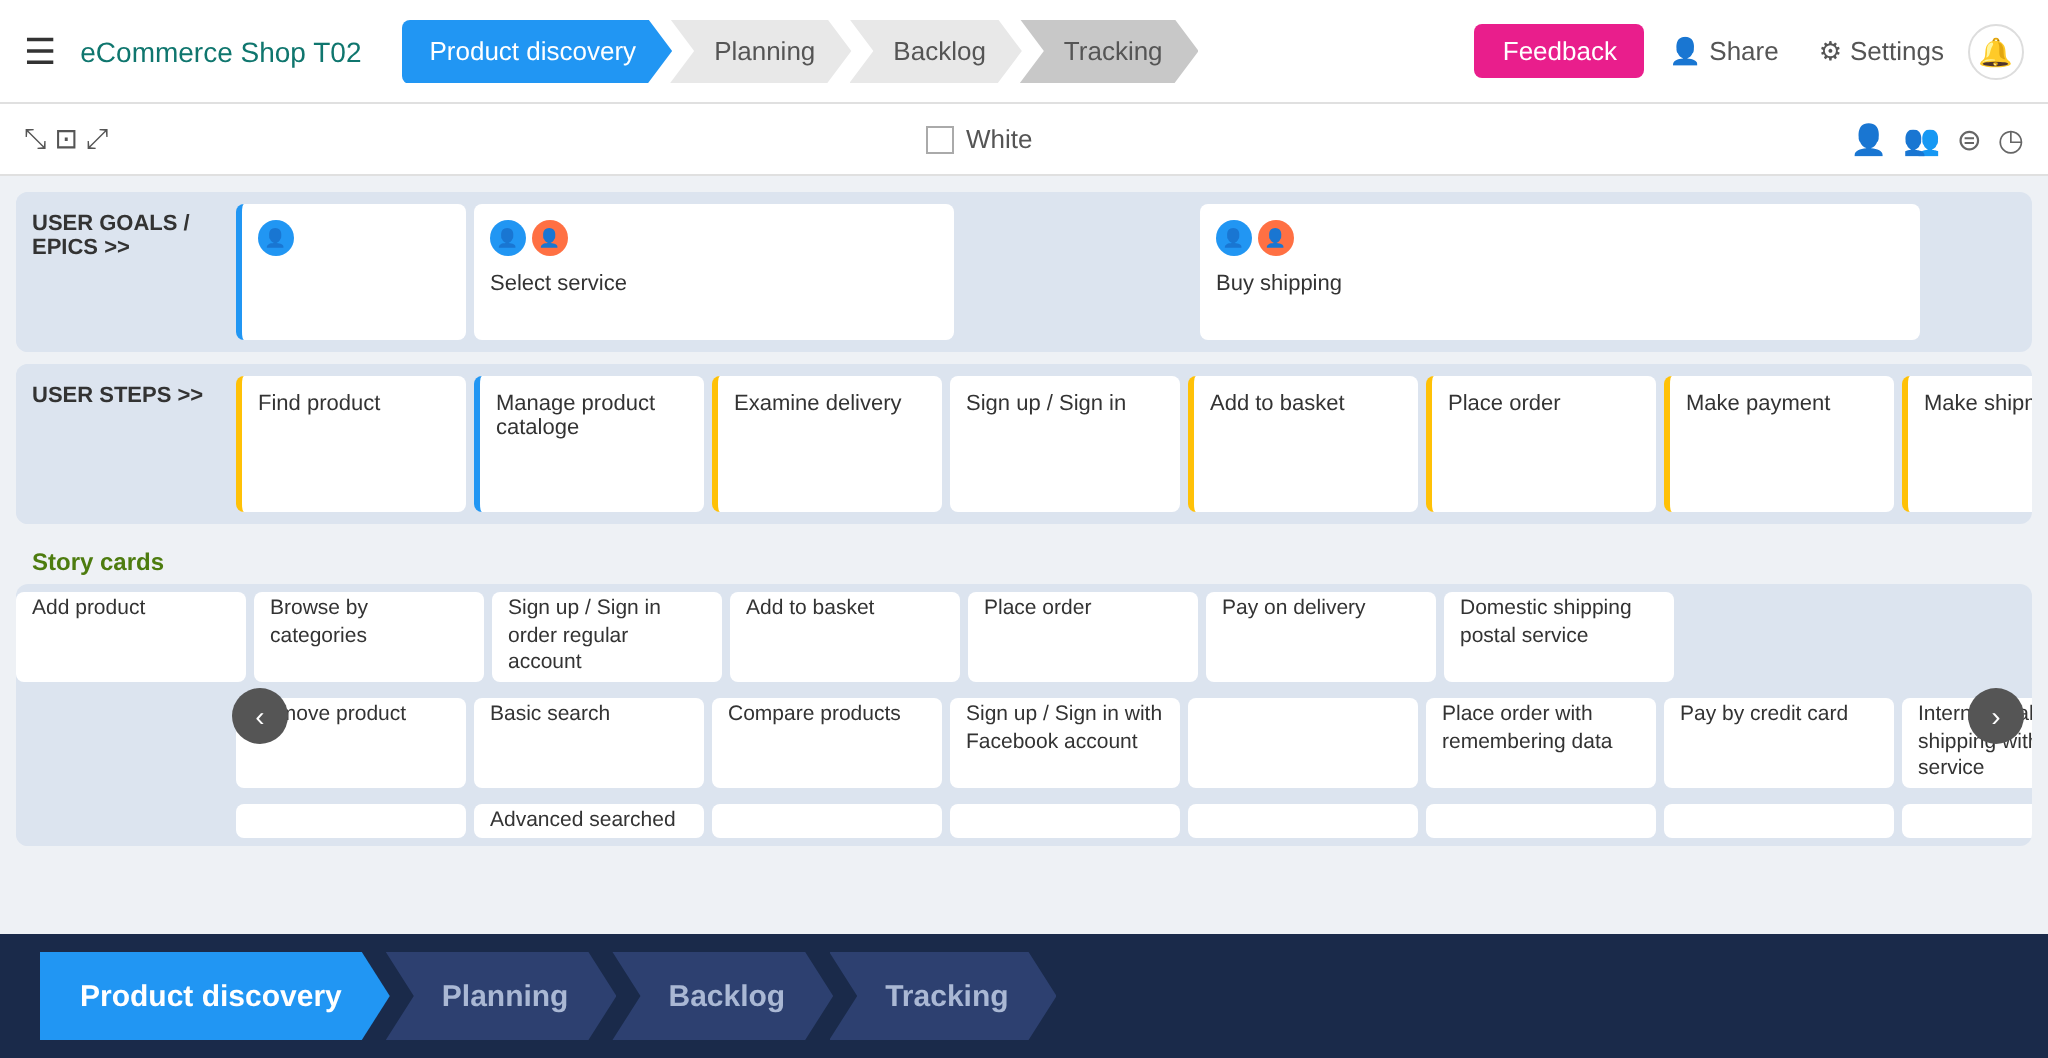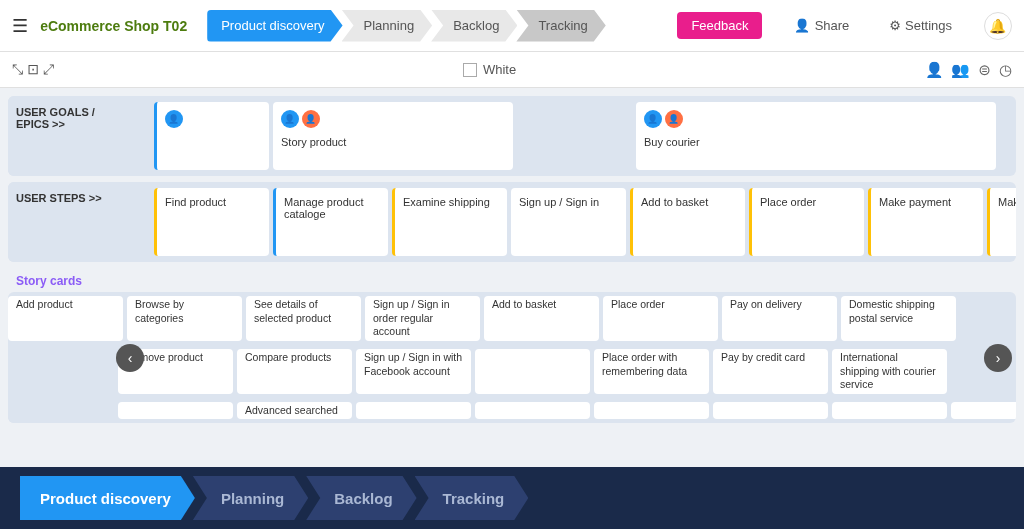--- a/index.html
+++ b/index.html
@@ -10,21 +10,21 @@
       background: white;
       display: flex;
       align-items: center;
       padding: 0 12px;
       height: 52px;
       border-bottom: 1px solid #e0e0e0;
       gap: 8px;
       flex-shrink: 0;
     }
     .header-menu-icon { font-size: 18px; color: #333; cursor: pointer; margin-right: 4px; }
-    .header-title { font-weight: 700; font-size: 14px; color: #4d7c0f; margin-right: 12px; white-space: nowrap; }
+    .header-title { font-weight: 400; font-size: 14px; color: #0f766e; margin-right: 12px; white-space: nowrap; }
 
     
     .nav-tabs {
       display: flex;
       align-items: center;
       flex: 1;
     }
     .nav-tab {
       position: relative;
       height: 32px;
@@ -44,21 +44,21 @@
     }
     .nav-tab.active { background: #2196F3; color: white; z-index: 4; }
     .nav-tab.inactive { background: #e8e8e8; color: #555; z-index: 3; }
     .nav-tab.inactive:nth-child(2) { z-index: 3; }
     .nav-tab.inactive:nth-child(3) { z-index: 2; }
     .nav-tab.inactive:nth-child(4) { z-index: 1; background: #d0d0d0; }
 
     .header-actions {
       display: flex;
       align-items: center;
-      gap: 24px;
+      gap: 4px;
       margin-left: auto;
       padding-left: 30px;
     }
     .btn-feedback {
       background: #e91e8c;
       color: white;
       border: none;
       border-radius: 4px;
       padding: 6px 14px;
       font-size: 13px;
@@ -123,21 +123,20 @@
       background: #dce4ef;
       border-radius: 6px;
       margin-bottom: 8px;
       overflow: hidden;
     }
 
     .section-row {
       display: flex;
       align-items: stretch;
       min-height: 80px;
-      gap: 36px;
     }
 
     .section-label {
       background: #dce4ef;
       width: 110px;
       min-width: 110px;
       padding: 10px 8px;
       font-size: 11px;
       font-weight: 700;
       color: #333;
@@ -180,21 +179,21 @@
       font-size: 9px; color: white; font-weight: 600;
     }
     .av-blue { background: #2196F3; }
     .av-orange { background: #FF7043; }
 
     
     .story-cards-header {
       padding: 6px 8px 4px 8px;
       font-size: 12px;
       font-weight: 600;
-      color: #8b5cf6;
+      color: #4d7c0f;
       background: #eef1f5;
     }
 
     .story-table {
       background: #dce4ef;
       border-radius: 6px;
       overflow: hidden;
     }
 
     .story-row {
@@ -353,48 +352,48 @@
             <div class="avatar-row">
               <div class="avatar av-blue">👤</div>
             </div>
           </div>
 
           <div class="cell" style="min-width:240px; max-width:240px; min-height:60px;">
             <div class="avatar-row">
               <div class="avatar av-blue">👤</div>
               <div class="avatar av-orange">👤</div>
             </div>
-            <span>Story product</span>
+            <span>Select service</span>
           </div>
 
           <div style="min-width:115px; max-width:115px;"></div>
 
           <div class="cell" style="min-width:360px; max-width:360px; min-height:60px;">
             <div class="avatar-row">
               <div class="avatar av-blue">👤</div>
               <div class="avatar av-orange">👤</div>
             </div>
-            <span>Buy courier</span>
+            <span>Buy shipping</span>
           </div>
         </div>
       </div>
     </div>
 
     <div class="section-table" style="margin-bottom:6px;">
       <div class="section-row">
         <div class="section-label user-steps">USER STEPS &gt;&gt;</div>
         <div class="cells-row">
           <div class="cell cell-border-left-yellow">
             <span>Find product</span>
           </div>
           <div class="cell cell-border-left-blue">
             <span>Manage product cataloge</span>
           </div>
           <div class="cell cell-border-left-yellow">
-            <span>Examine shipping</span>
+            <span>Examine delivery</span>
           </div>
           <div class="cell">
             <span>Sign up / Sign in</span>
           </div>
           <div class="cell cell-border-left-yellow">
             <span>Add to basket</span>
           </div>
           <div class="cell cell-border-left-yellow">
             <span>Place order</span>
           </div>
@@ -413,33 +412,33 @@
     </div>
 
     <div class="story-table story-area-wrapper" style="position:relative;">
 
       <button class="nav-arrow nav-arrow-left" style="position:absolute; left:108px; top:50%; transform:translateY(-50%); z-index:10;">‹</button>
 
       <div class="story-row">
         <div class="story-cells">
           <div class="story-cell">Add product</div>
           <div class="story-cell">Browse by categories</div>
-          <div class="story-cell">See details of selected product</div>
           <div class="story-cell">Sign up / Sign in order regular account</div>
           <div class="story-cell">Add to basket</div>
           <div class="story-cell">Place order</div>
           <div class="story-cell">Pay on delivery</div>
           <div class="story-cell">Domestic shipping postal service</div>
         </div>
       </div>
 
       <div class="story-row">
         <div style="width:110px; min-width:110px; background:#dce4ef;"></div>
         <div class="story-cells">
           <div class="story-cell">Remove product</div>
+          <div class="story-cell">Basic search</div>
           <div class="story-cell">Compare products</div>
           <div class="story-cell">Sign up / Sign in with Facebook account</div>
           <div class="story-cell"></div>
           <div class="story-cell">Place order with remembering data</div>
           <div class="story-cell">Pay by credit card</div>
           <div class="story-cell">International shipping with courier service</div>
         </div>
       </div>
 
 

